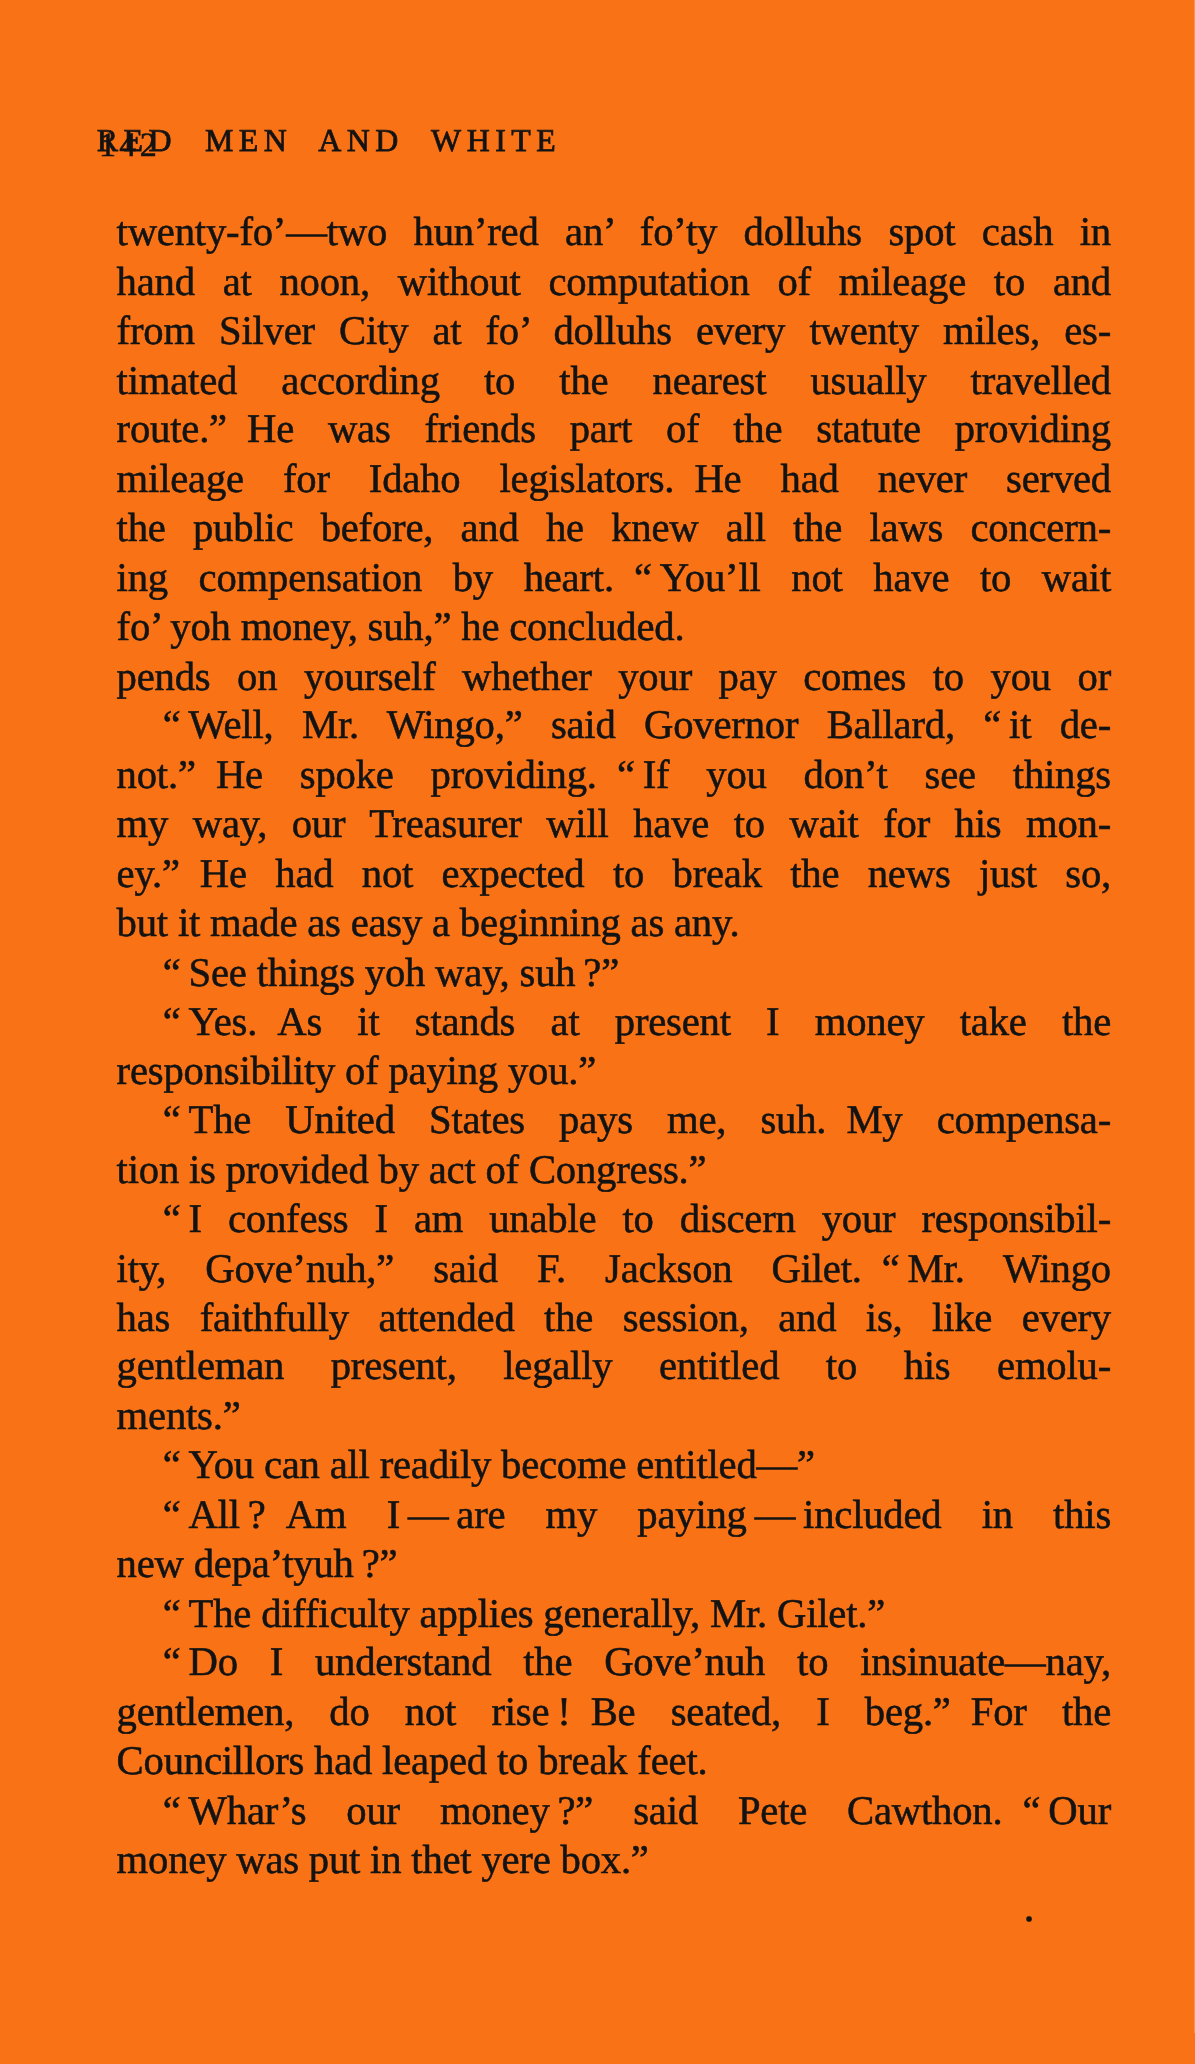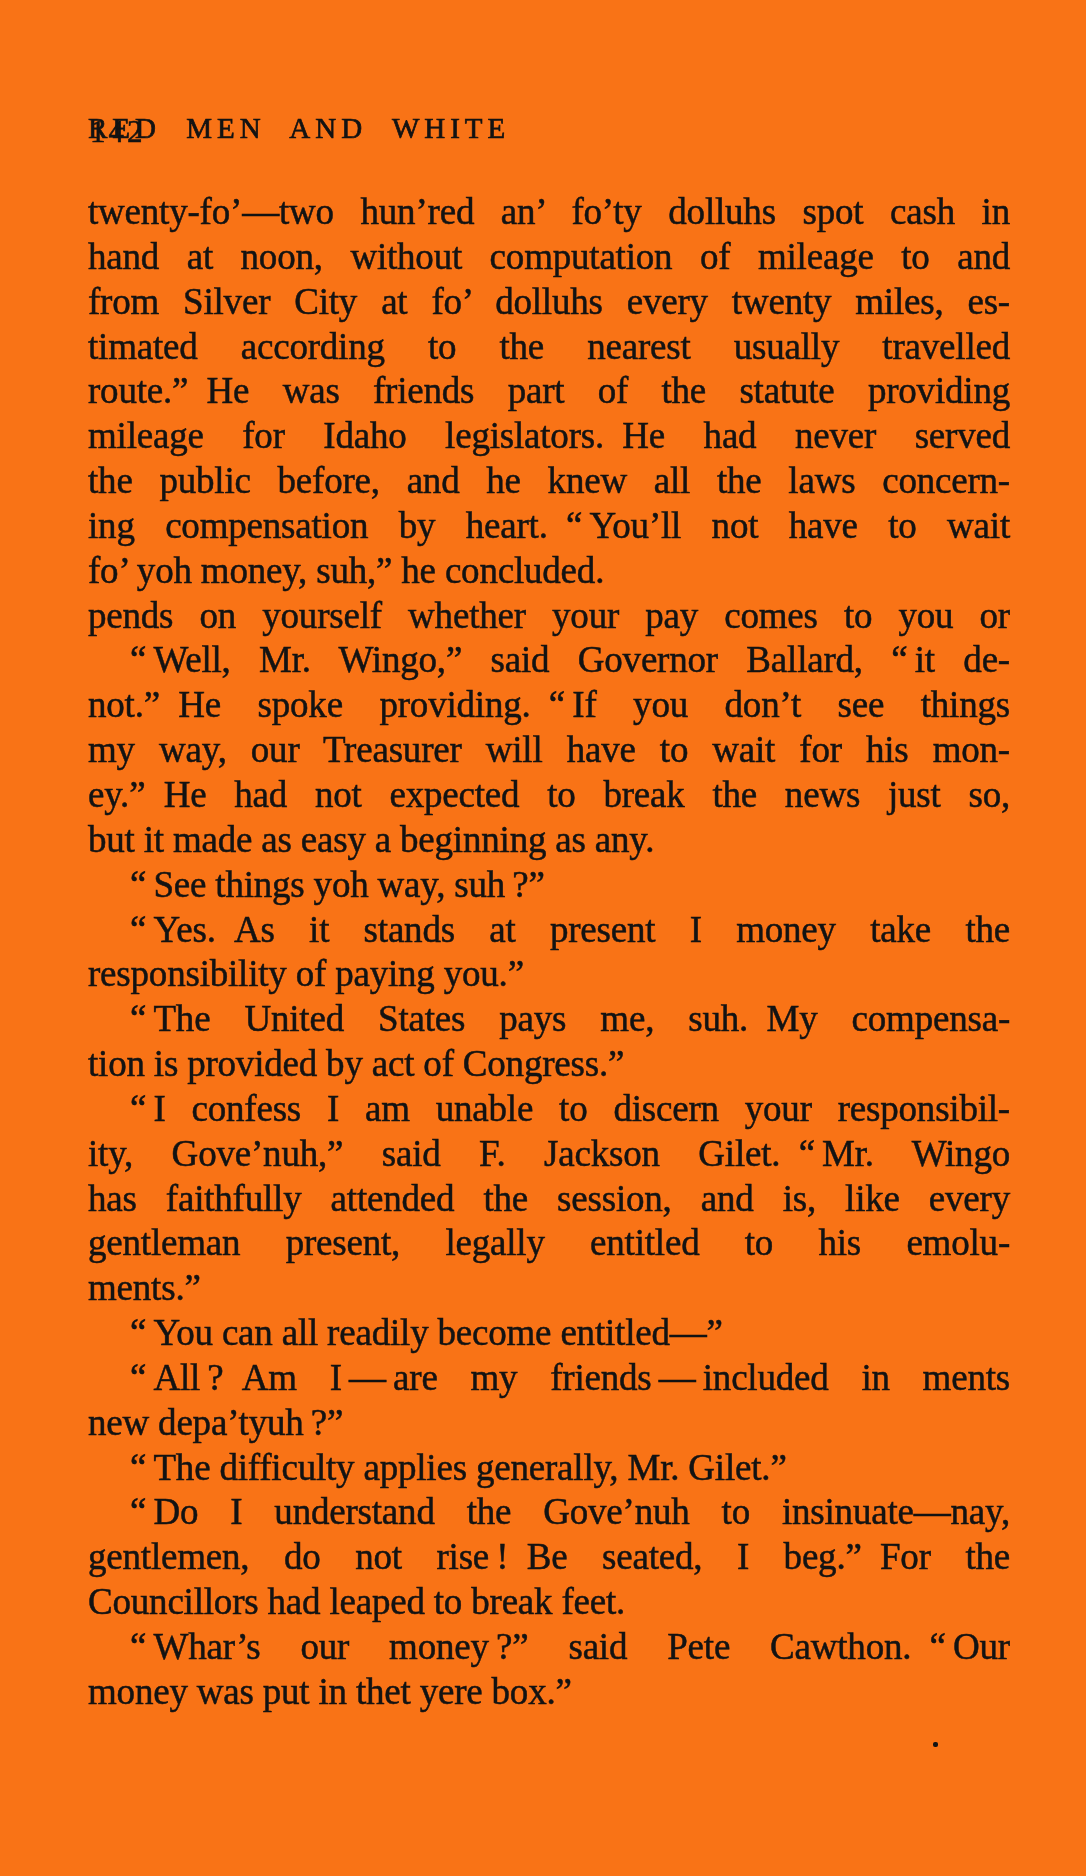--- a/index.html
+++ b/index.html
@@ -46,20 +46,21 @@
     font-size: 37px;
     line-height: 44.85px;
     letter-spacing: -0.2px;
   }
   .line {
     text-align: justify;
     text-align-last: justify;
     white-space: nowrap;
     height: 44.85px;
     overflow: visible;
+    margin-left: 18px;
   }
   .line.last {
     text-align-last: left;
   }
   .line.indent {
     text-indent: 42px;
   }
   .speck {
     position: absolute;
     left: 933px;
@@ -98,21 +99,21 @@
       <div class="line indent">“ Yes. As it stands at present I money take the</div>
       <div class="line last">responsibility of paying you.”</div>
       <div class="line indent">“ The United States pays me, suh. My compensa-</div>
       <div class="line last">tion is provided by act of Congress.”</div>
       <div class="line indent">“ I confess I am unable to discern your responsibil-</div>
       <div class="line">ity, Gove’nuh,” said F. Jackson Gilet. “ Mr. Wingo</div>
       <div class="line">has faithfully attended the session, and is, like every</div>
       <div class="line">gentleman present, legally entitled to his emolu-</div>
       <div class="line last">ments.”</div>
       <div class="line last indent">“ You can all readily become entitled—”</div>
-      <div class="line indent">“ All ? Am I — are my friends — included in ments</div>
+      <div class="line indent">“ All ? Am I — are my paying — included in this</div>
       <div class="line last">new depa’tyuh ?”</div>
       <div class="line last indent">“ The difficulty applies generally, Mr. Gilet.”</div>
       <div class="line indent">“ Do I understand the Gove’nuh to insinuate—nay,</div>
       <div class="line">gentlemen, do not rise ! Be seated, I beg.” For the</div>
       <div class="line last">Councillors had leaped to break feet.</div>
       <div class="line indent">“ Whar’s our money ?” said Pete Cawthon. “ Our</div>
       <div class="line last">money was put in thet yere box.”</div>
     </div>
   <div class="speck"></div>
 </div>

